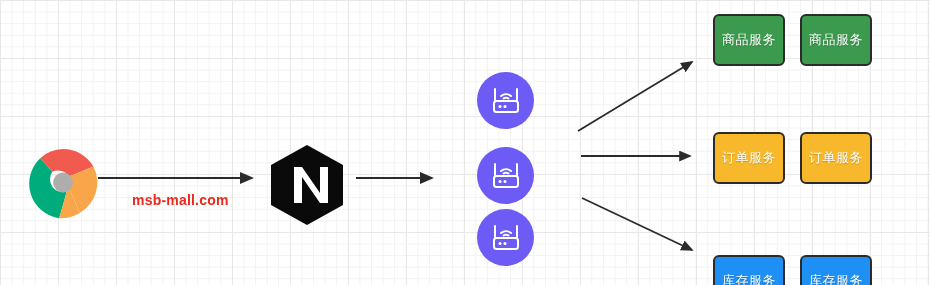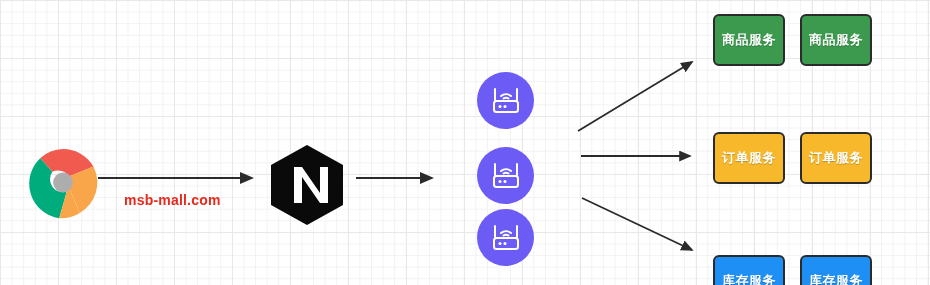--- a/index.html
+++ b/index.html
@@ -76,40 +76,40 @@
     width: 72px;
     height: 52px;
     border-radius: 6px;
     border: 2px solid #2b2b2b;
     box-sizing: border-box;
     display: flex;
     align-items: center;
     justify-content: center;
     color: #ffffff;
     font-size: 13px;
-    font-weight: bold;
+    font-weight: normal;
     letter-spacing: 0.5px;
     text-shadow: 0 1px 1px rgba(0,0,0,0.22);
   }
   .svc-green  { background: #3C9A4E; }
   .svc-orange { background: #F7B82B; margin-top: 12px; }
   .svc-blue   { background: #1E90F5; margin-top: 36px; }
 
   
   #connectors {
     position: absolute;
     left: 0; top: 0;
     width: 930px; height: 285px;
     pointer-events: none;
   }
 
   
   #domain-label {
     position: absolute;
-    left: 124px;
+    left: 132px;
     top: 192px;
     color: #E8291C;
     font-size: 14px;
     font-weight: bold;
     letter-spacing: 0.2px;
     white-space: nowrap;
   }
 </style>
 </head>
 <body>

